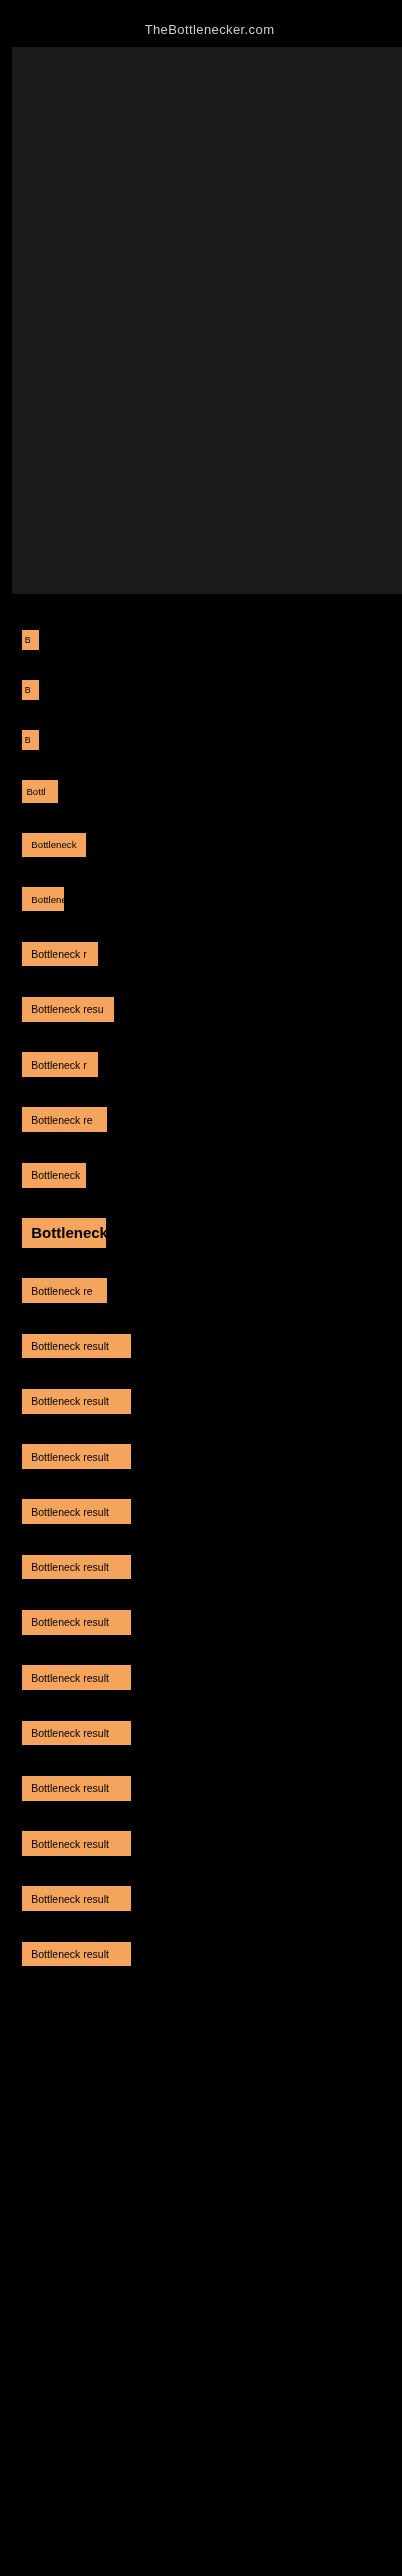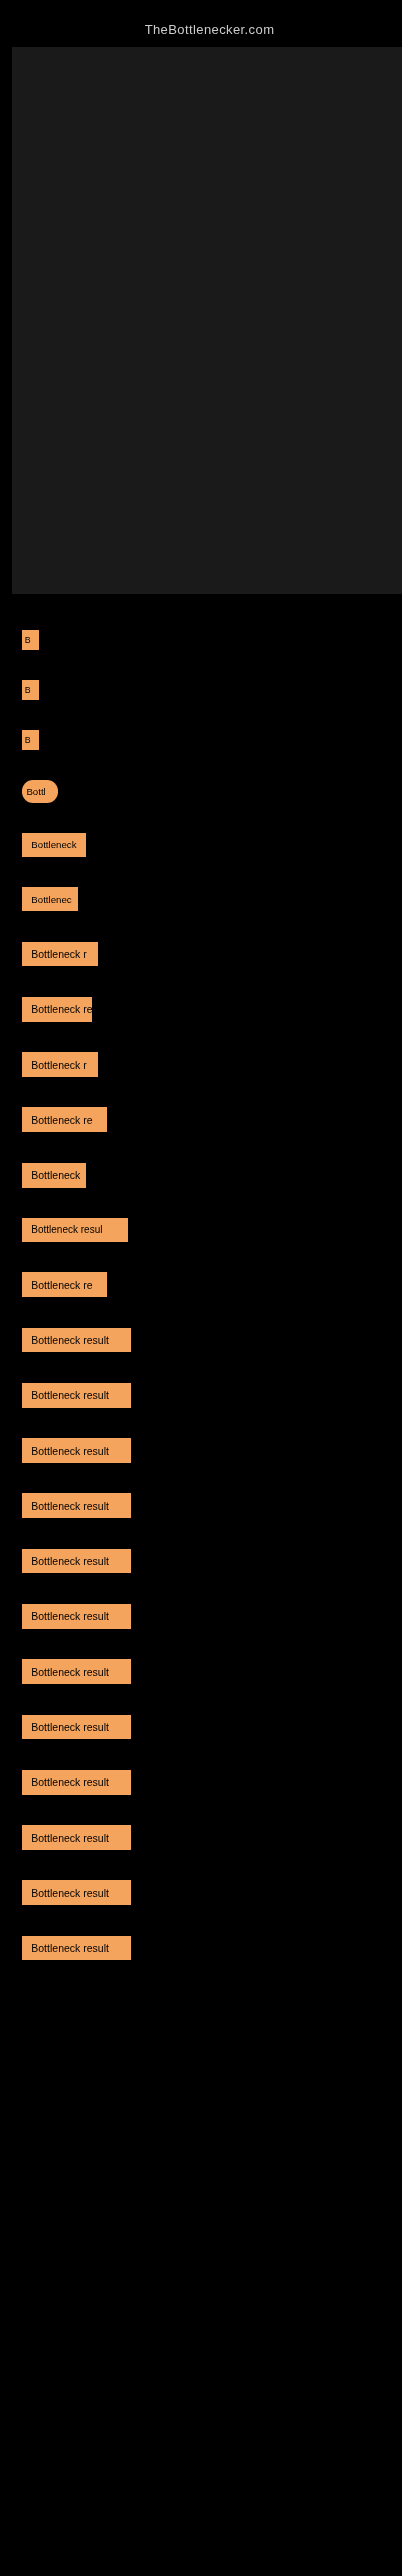--- a/index.html
+++ b/index.html
@@ -66,53 +66,53 @@
 
   <div class="result-row">
     <span class="result-badge" style="width:17.7px; font-size:8.9px; padding:4.8px 3.2px;">B</span>
   </div>
 
   <div class="result-row">
     <span class="result-badge" style="width:17.7px; font-size:8.9px; padding:4.8px 3.2px;">B</span>
   </div>
 
   <div class="result-row">
-    <span class="result-badge" style="width:36px; font-size:9.7px; padding:5.6px 4.8px;border-radius:11px;">Bottl</span>
+    <span class="result-badge" style="width:36px; font-size:9.7px; padding:5.6px 4.8px;">Bottl</span>
   </div>
 
   <div class="result-row">
     <span class="result-badge" style="width:64px; font-size:9.7px;">Bottleneck</span>
   </div>
 
   <div class="result-row">
-    <span class="result-badge" style="width:56px; font-size:9.7px;">Bottlenec</span>
+    <span class="result-badge" style="width:42px; font-size:9.7px;">Bottlenec</span>
   </div>
 
   <div class="result-row">
     <span class="result-badge" style="width:76px; font-size:10.5px;">Bottleneck r</span>
   </div>
 
   <div class="result-row">
-    <span class="result-badge" style="width:70px; font-size:10.5px;">Bottleneck resu</span>
+    <span class="result-badge" style="width:92px; font-size:10.5px;">Bottleneck resu</span>
   </div>
 
   <div class="result-row">
     <span class="result-badge" style="width:76px; font-size:10.5px;">Bottleneck r</span>
   </div>
 
   <div class="result-row">
     <span class="result-badge" style="width:85px; font-size:10.5px;">Bottleneck re</span>
   </div>
 
   <div class="result-row">
     <span class="result-badge" style="width:64px; font-size:10.5px;">Bottleneck</span>
   </div>
 
   <div class="result-row">
-    <span class="result-badge" style="width:106px; font-size:10px;">Bottleneck resul</span>
+    <span class="result-badge" style="width:84px; font-size:15px;font-weight:bold;">Bottleneck resul</span>
   </div>
 
   <div class="result-row">
     <span class="result-badge" style="width:85px; font-size:10.5px;">Bottleneck re</span>
   </div>
 
   <div class="result-row">
     <span class="result-badge" style="width:109px; font-size:10.5px;">Bottleneck result</span>
   </div>
 

